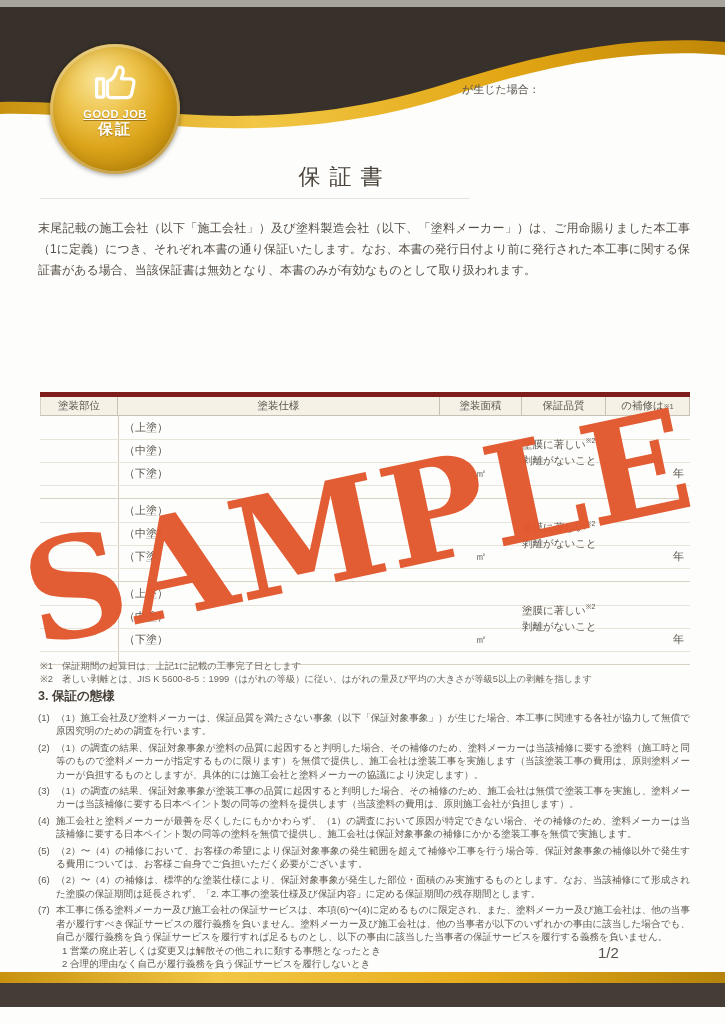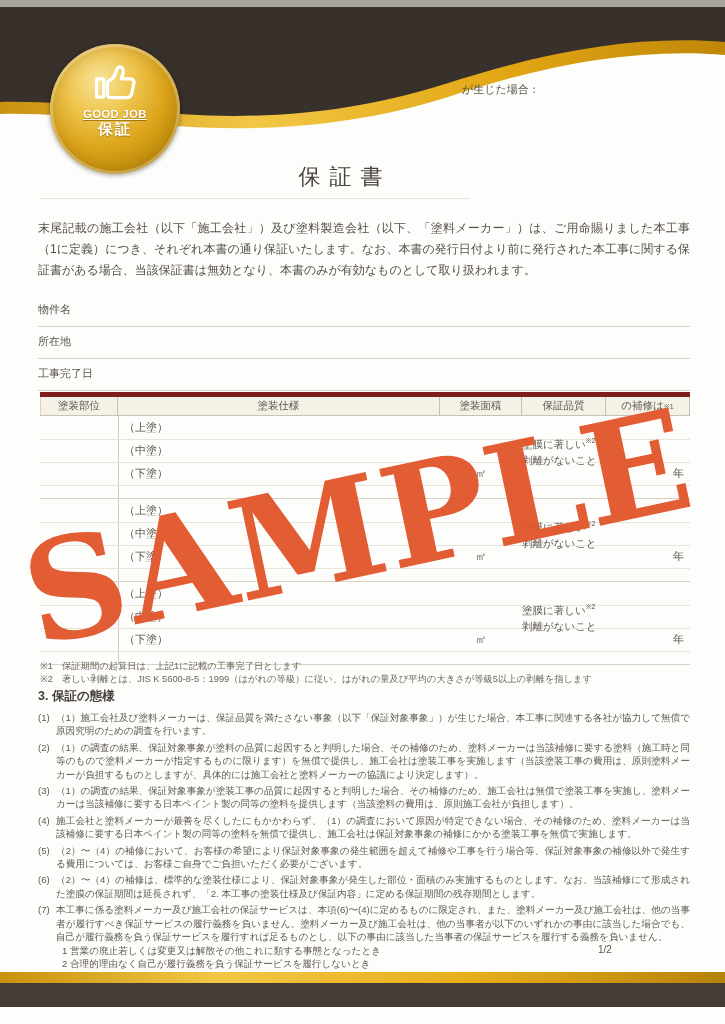--- a/index.html
+++ b/index.html
@@ -69,21 +69,21 @@
   .watermark{
     position:absolute;left:20px;top:462px;width:620px;height:142px;line-height:142px;
     text-align:center;font-family:"DejaVu Serif",serif;font-weight:bold;font-size:139px;
     color:#e2572e;transform:rotate(-12deg);letter-spacing:1px;z-index:40;opacity:.97;
     pointer-events:none;white-space:nowrap;
   }
   
   .ft-gold{position:absolute;left:0;top:972px;width:725px;height:11px;
     background:linear-gradient(90deg,#c8920f 0%,#f2c745 30%,#e8ad1c 65%,#b5830a 100%);}
   .ft-dark{position:absolute;left:0;top:983px;width:725px;height:24px;background:#453c35;}
-  .page-num{position:absolute;left:598px;top:944px;font-size:10px;color:#5a544c;}
+  .page-num{position:absolute;left:598px;top:944px;font-size:15px;color:#5a544c;}
 </style>
 </head>
 <body>
 
 <div class="page">
 
   <svg class="hdr-svg" viewBox="0 0 725 210" preserveAspectRatio="none">
     <defs>
       <linearGradient id="goldH" x1="0" y1="0" x2="1" y2="0">
         <stop offset="0" stop-color="#c8920f"></stop>
@@ -105,31 +105,20 @@
     <div class="badge-t1">GOOD JOB</div>
     <div class="badge-t2">保証</div>
   </div>
 
   <div class="cert-no">が生じた場合：</div>
   <div class="doc-title">保証書</div>
   <div class="top-rule"></div>
 
   <p class="intro">末尾記載の施工会社（以下「施工会社」）及び塗料製造会社（以下、「塗料メーカー」）は、ご用命賜りました本工事（1に定義）につき、それぞれ本書の通り保証いたします。なお、本書の発行日付より前に発行された本工事に関する保証書がある場合、当該保証書は無効となり、本書のみが有効なものとして取り扱われます。</p>
 
-  <div class="fields">
-    <div class="field">
-      <span>物件名</span>
-    </div>
-    <div class="field">
-      <span>所在地</span>
-    </div>
-    <div class="field">
-      <span>工事完了日</span>
-    </div>
-  </div>
 
 
   <div class="tbl">
     <div class="thead">
       <div class="th">塗装部位</div>
       <div class="th">塗装仕様</div>
       <div class="th">塗装面積</div>
       <div class="th">保証品質</div>
       <div class="th">
         <span>の補修は</span>

